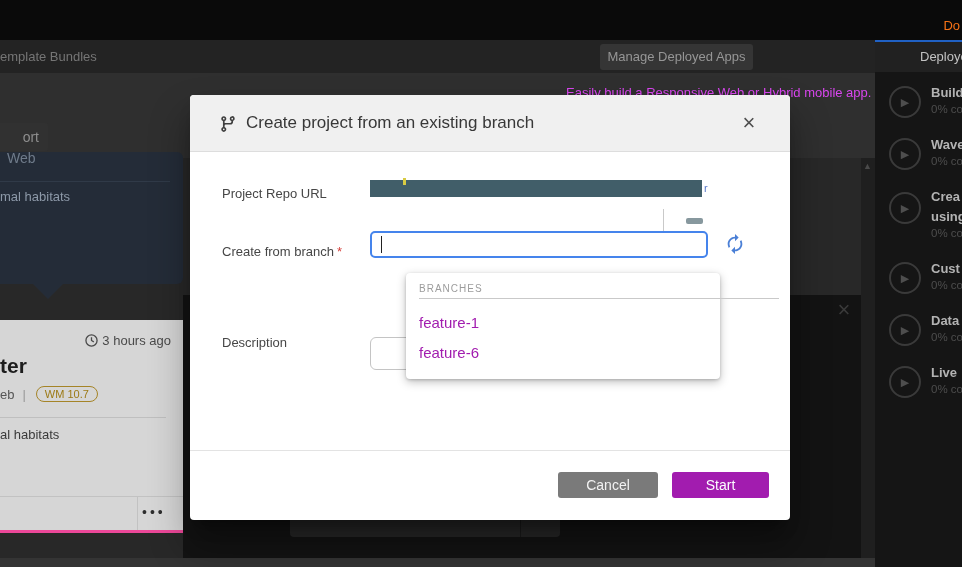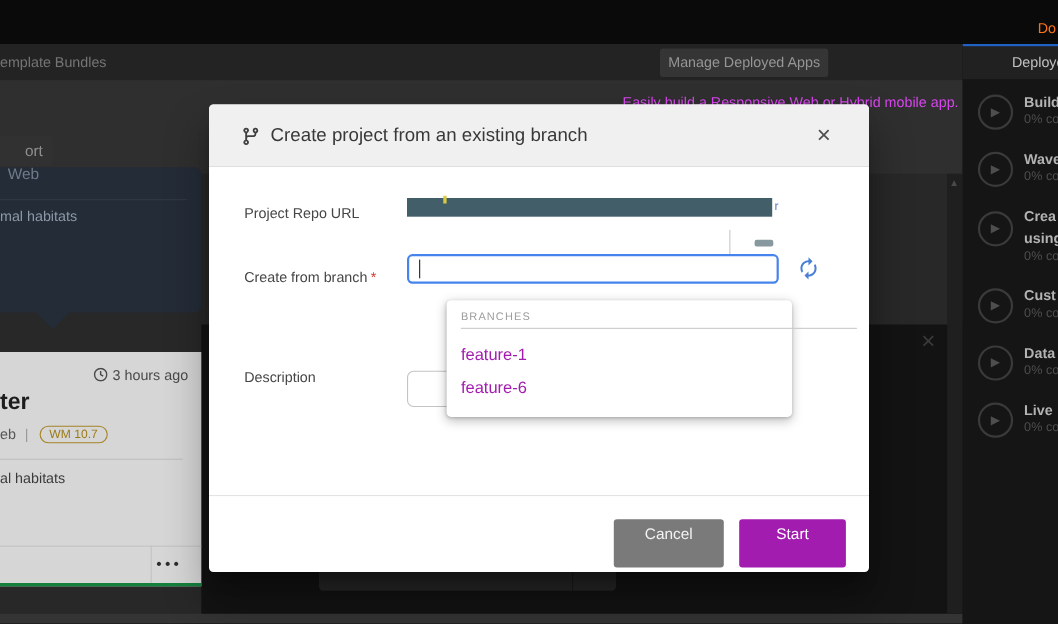--- a/index.html
+++ b/index.html
@@ -35,21 +35,21 @@
   .panel-close { left:832px; top:298px; width:24px; height:24px; color:#3a3a3a; font-size:22px;
                  text-align:center; line-height:24px; }
   .under-bar { left:290px; top:520px; width:270px; height:17px; background:#272727; border-radius:0 0 4px 4px; }
   .under-bar-divider { left:520px; top:520px; width:1px; height:17px; background:#1a1a1a; }
   .bottom-strip { left:0; top:558px; width:875px; height:9px; background:#343434; }
   .scrollbar { left:861px; top:158px; width:14px; height:400px; background:#1f1f1f; }
   .scroll-up { left:863px; top:161px; color:#4a4a4a; font-size:9px; }
 
   
   .card { left:0; top:320px; width:183px; height:213px; background:#d6d6d6;
-          border-bottom:3px solid #15803d; }
+          border-bottom:3px solid #ec4899; }
   .card .abs { position:absolute; }
   .card-meta { right:12px; top:13px; color:#4a4a4a; font-size:13px; white-space:nowrap; }
   .card-meta svg { vertical-align:-2px; margin-right:4px; }
   .card-title { left:0; top:34px; font-size:21px; font-weight:bold; color:#1d1d1d; }
   .card-platform { left:0; top:67px; font-size:13px; color:#555; }
   .card-sep { color:#999; margin-left:8px; }
   .badge { display:inline-block; border:1px solid #a58427; color:#9c7a16; border-radius:9px;
            padding:1px 8px; font-size:11px; margin-left:10px; position:relative; top:-1px; }
   .card-divider { left:0; top:97px; width:166px; height:1px; background:#bfbfbf; }
   .card-desc { left:0; top:107px; font-size:13px; color:#3a3a3a; white-space:nowrap; }
@@ -96,21 +96,21 @@
               box-shadow:0 3px 10px rgba(0,0,0,.25), 0 1px 3px rgba(0,0,0,.18); z-index:5;margin-left:36px; }
   .dd-header { left:13px; top:10px; font-size:10px; color:#9c9c9c; letter-spacing:1px; }
   .dd-underline { left:13px; top:25px; width:360px; height:1px; background:#c9c9c9; }
   .dd-item { left:13px; font-size:15px; color:#a21caf; }
   .dd-item-1 { top:41px; }
   .dd-item-2 { top:71px; }
   .lbl-desc { left:32px; top:240px; }
   .desc-box { left:180px; top:242px; width:340px; height:33px; border:1px solid #c4c4c4;
               border-radius:6px; background:#fff; z-index:1; }
   .modal-footer-border { left:0; top:355px; width:600px; height:1px; background:#e3e3e3; }
-  .btn { height:44px; font-size:14px; border-radius:3px; text-align:center; line-height:26px; }
+  .btn { height:26px; font-size:14px; border-radius:3px; text-align:center; line-height:26px; }
   .btn-cancel { left:368px; top:377px; width:100px; background:#7a7a7a; color:#f2f2f2; }
   .btn-start  { left:482px; top:377px; width:97px;  background:#a21caf; color:#fcfdff; }
 </style>
 </head>
 <body>
 
 <div class="stage">
 
   <div class="abs topbar">
     <div class="abs docs-link">Do</div>

